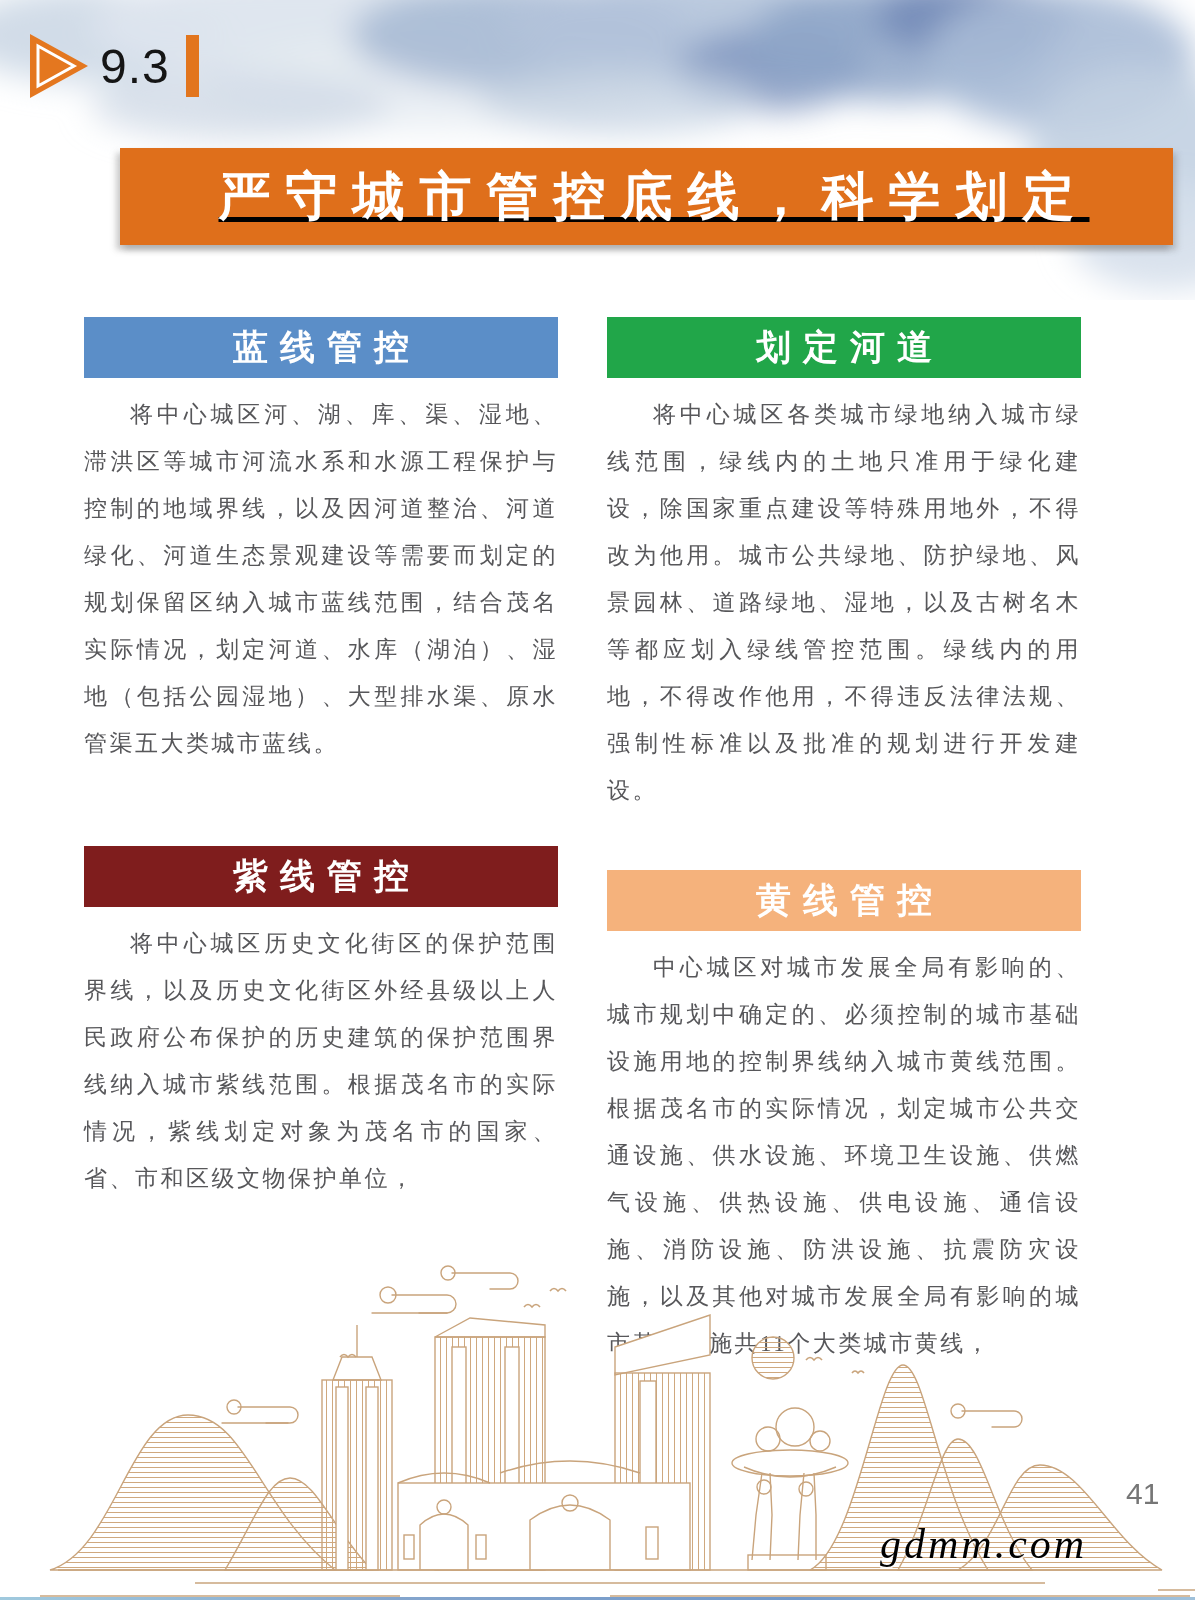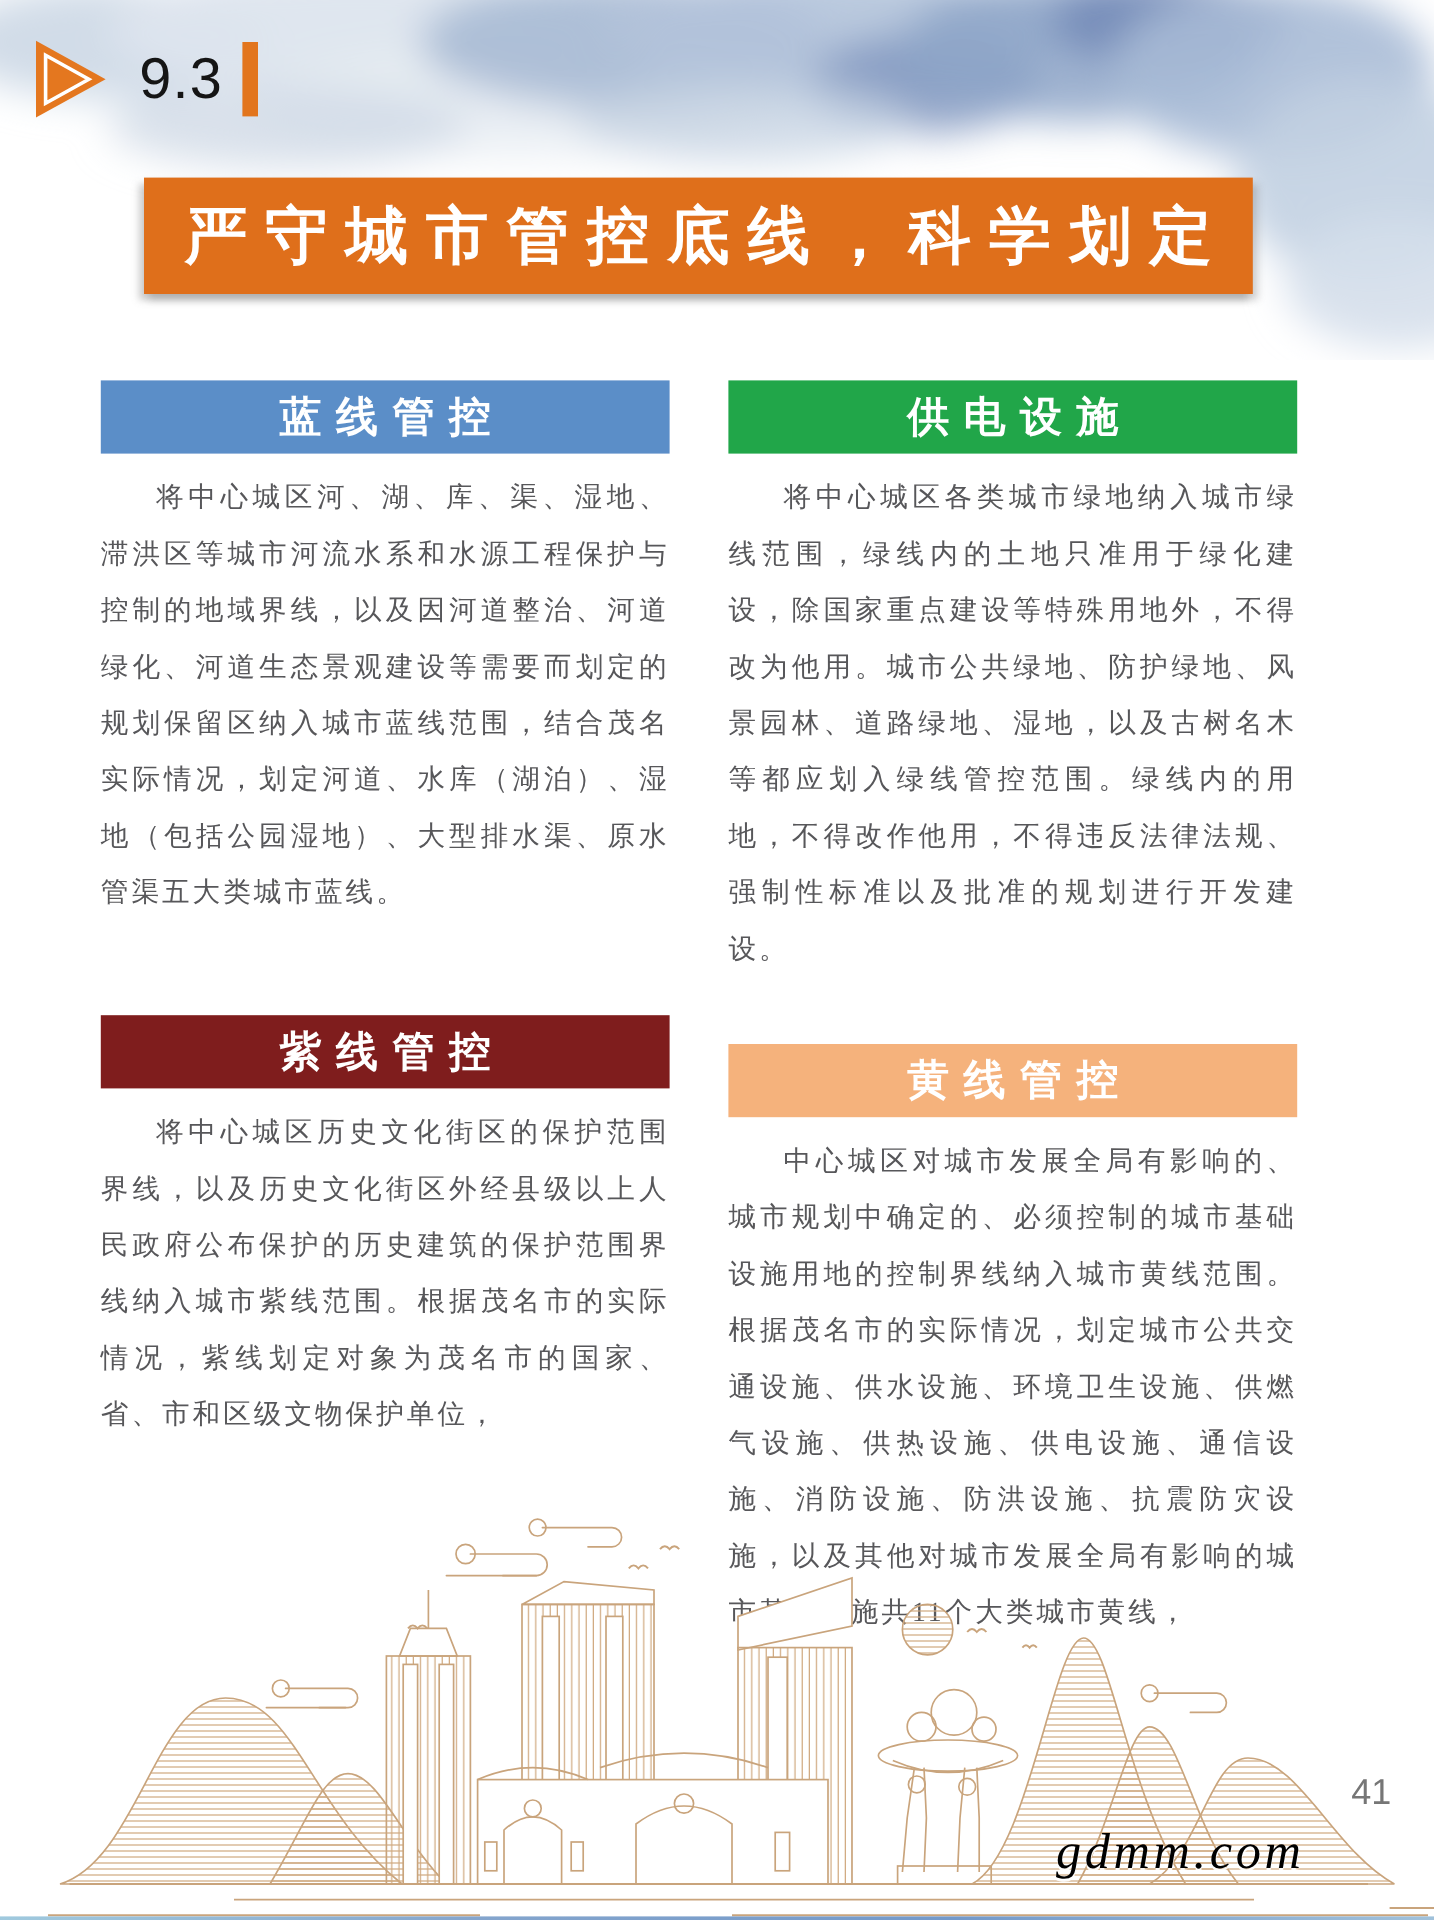--- a/index.html
+++ b/index.html
@@ -9,30 +9,30 @@
     background:#ffffff; overflow:hidden;
     font-family:"Liberation Sans", sans-serif;
   }
 
   
   .watercolor { position:absolute; left:0; top:0; width:1195px; height:300px; }
 
   
   .header-row { position:absolute; left:28px; top:30px; height:72px; display:flex; align-items:center; }
   .tri-icon { width:64px; height:68px; flex:0 0 auto; }
-  .section-number { font-size:48px; color:#151515; margin-left:24px; letter-spacing:1px; }
+  .section-number { font-size:48px; color:#151515; margin-left:8px; letter-spacing:1px; }
   .divider-bar { width:13px; height:62px; background:#e2751d; margin:0 18px 0 16px; }
   .section-title { font-size:42px; font-weight:bold; color:#0d0d0d; letter-spacing:3px; }
 
   
   .banner {
-    position:absolute; left:120px; top:148px; width:924px; height:97px;
+    position:absolute; left:120px; top:148px; width:1053px; height:97px;
     background:#df6f1b;
     box-shadow:-4px 5px 6px rgba(110,110,110,0.35), 4px 5px 6px rgba(110,110,110,0.30);
-    display:flex; align-items:center; justify-content:center;
+    display:flex; align-items:center; justify-content:center;text-decoration:underline;
   }
   .banner-text { color:#ffffff; font-size:52px; font-weight:bold; letter-spacing:15px; text-indent:15px; white-space:nowrap; }
 
   
   .card { position:absolute; width:474px; }
   .card-blue   { left:84px;  top:317px; }
   .card-green  { left:607px; top:317px; }
   .card-purple { left:84px;  top:846px; }
   .card-yellow { left:607px; top:846px; }
   .card-header {
@@ -112,21 +112,21 @@
   <div class="banner">
     <span class="banner-text">严守城市管控底线，科学划定</span>
   </div>
 
   <div class="card card-blue">
     <div class="card-header">蓝线管控</div>
     <div class="card-body">将中心城区河、湖、库、渠、湿地、滞洪区等城市河流水系和水源工程保护与控制的地域界线，以及因河道整治、河道绿化、河道生态景观建设等需要而划定的规划保留区纳入城市蓝线范围，结合茂名实际情况，划定河道、水库（湖泊）、湿地（包括公园湿地）、大型排水渠、原水管渠五大类城市蓝线。</div>
   </div>
 
   <div class="card card-green">
-    <div class="card-header">供电设施</div>
+    <div class="card-header">划定河道</div>
     <div class="card-body">将中心城区各类城市绿地纳入城市绿线范围，绿线内的土地只准用于绿化建设，除国家重点建设等特殊用地外，不得改为他用。城市公共绿地、防护绿地、风景园林、道路绿地、湿地，以及古树名木等都应划入绿线管控范围。绿线内的用地，不得改作他用，不得违反法律法规、强制性标准以及批准的规划进行开发建设。</div>
   </div>
 
   <div class="card card-purple">
     <div class="card-header">紫线管控</div>
     <div class="card-body">将中心城区历史文化街区的保护范围界线，以及历史文化街区外经县级以上人民政府公布保护的历史建筑的保护范围界线纳入城市紫线范围。根据茂名市的实际情况，紫线划定对象为茂名市的国家、省、市和区级文物保护单位，</div>
   </div>
 
   <div class="card card-yellow">
     <div class="card-header">黄线管控</div>

